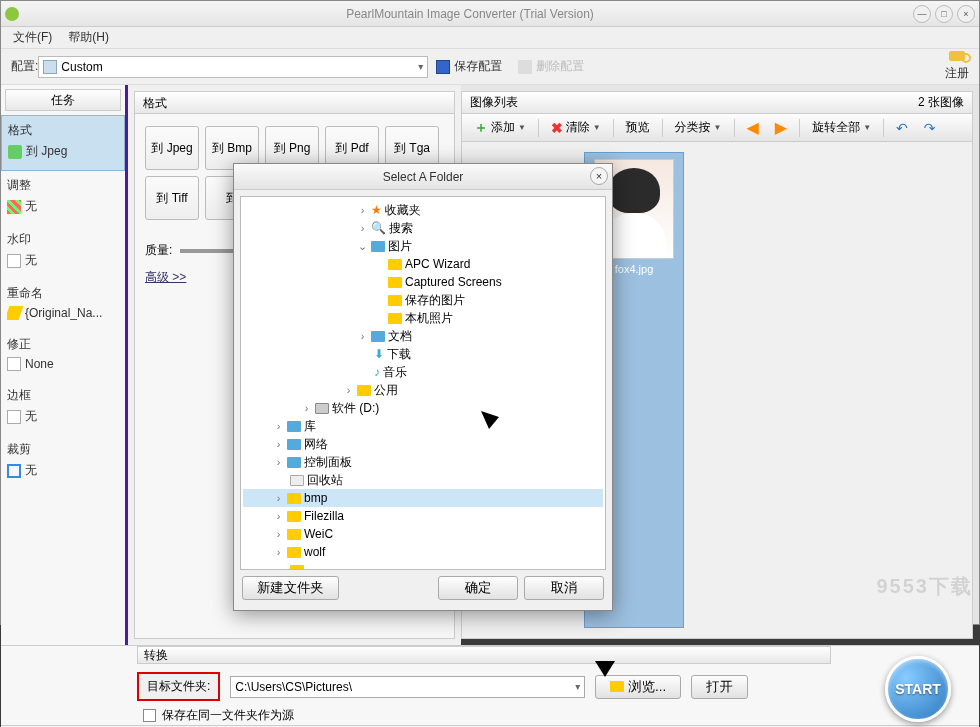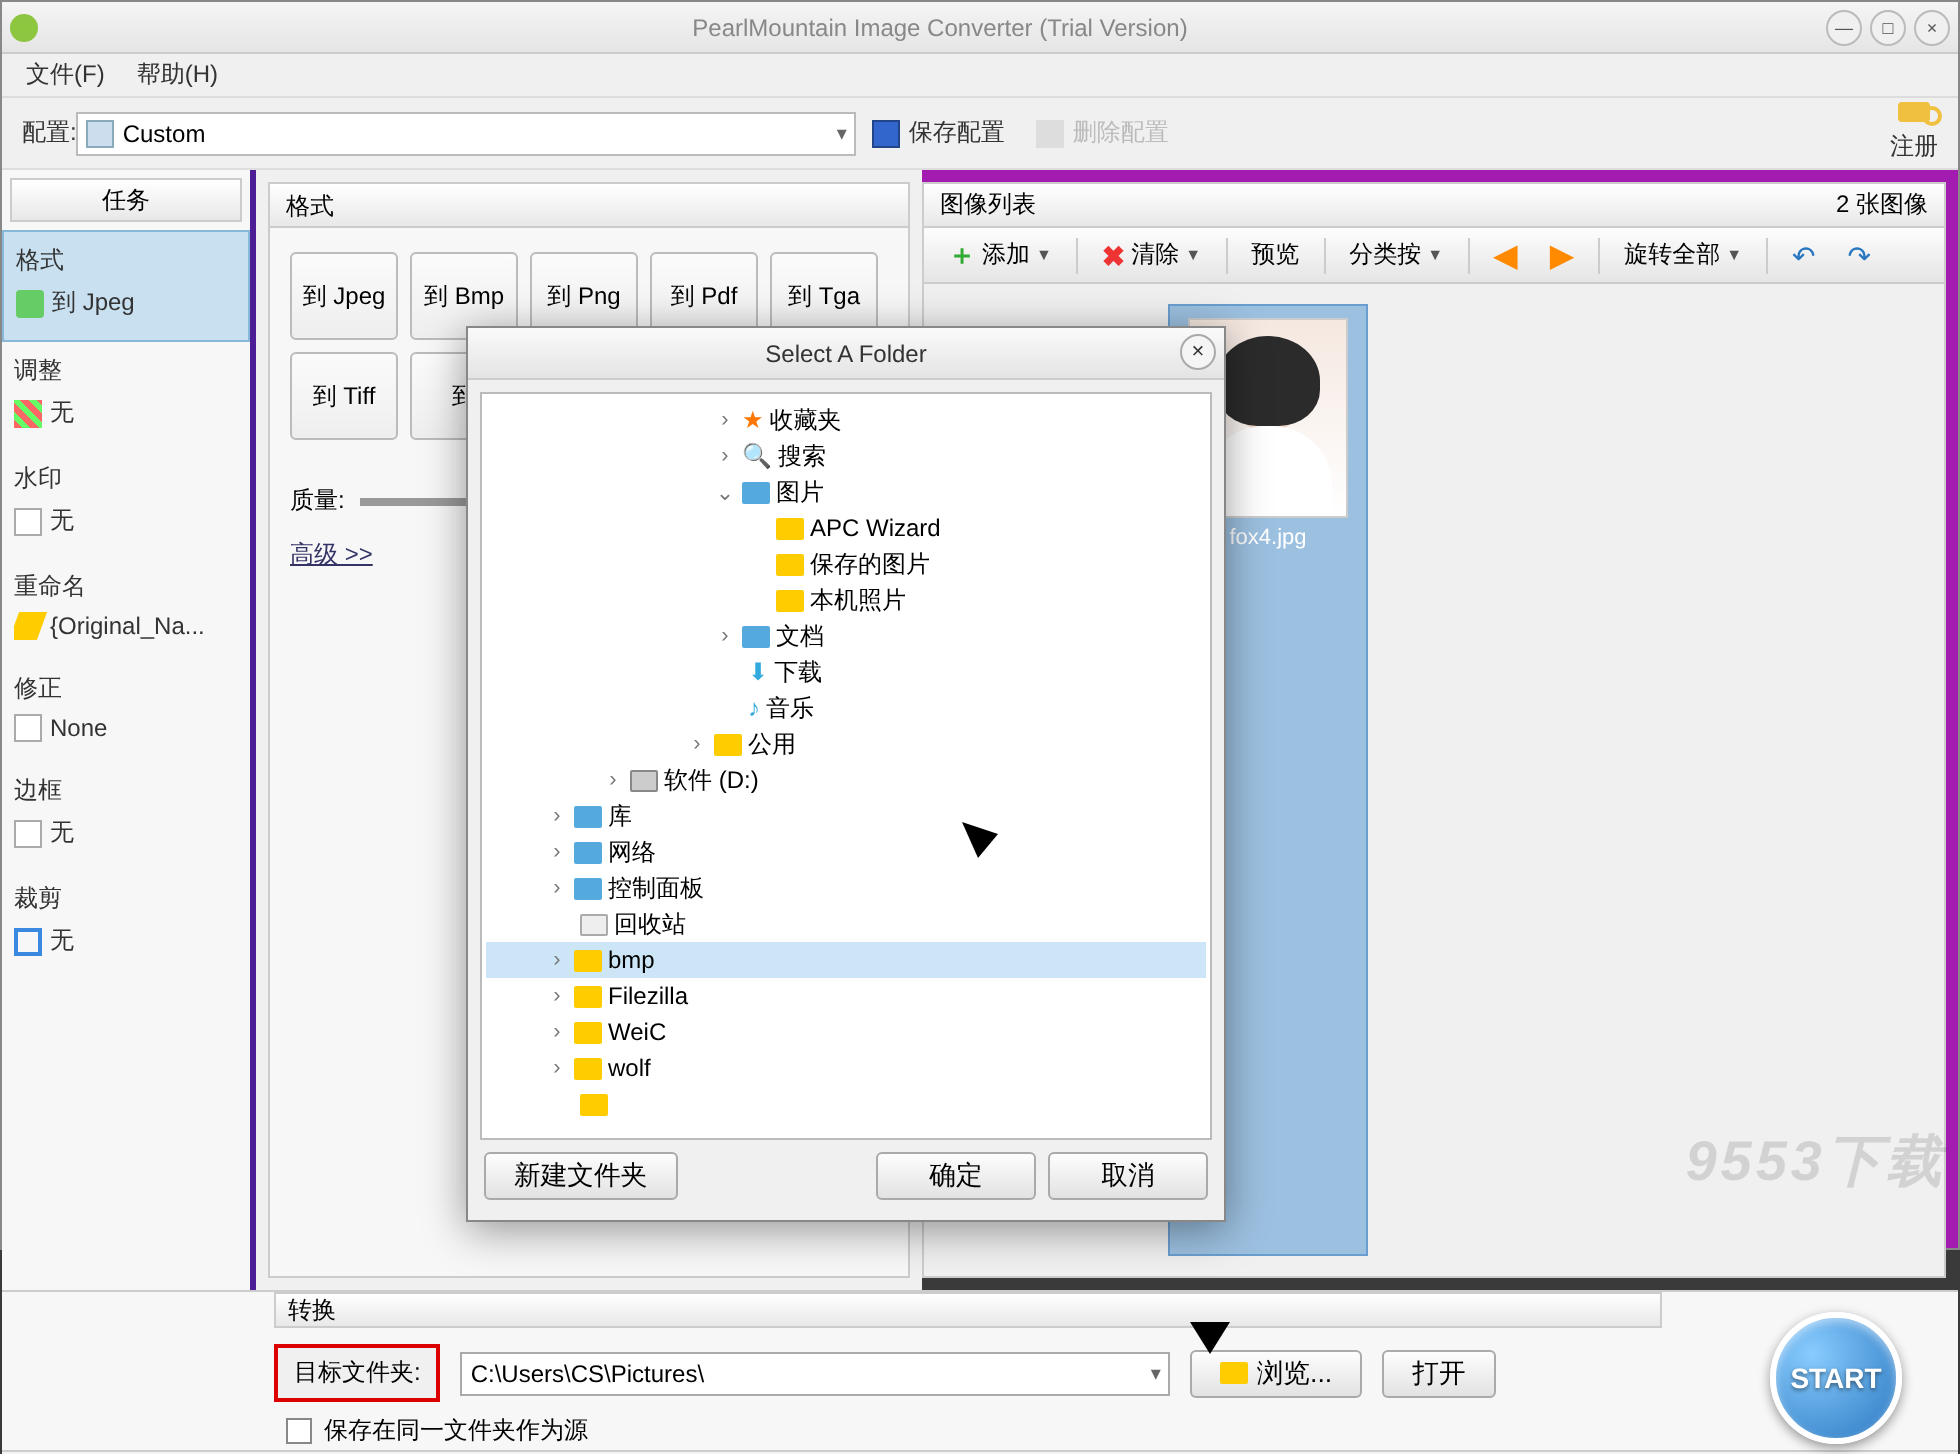--- a/index.html
+++ b/index.html
@@ -1,17 +1,17 @@
 <!DOCTYPE html>
 <html><head>
 <meta charset="utf-8">
 <style>
 * { box-sizing: border-box; margin: 0; padding: 0; font-family: "Microsoft YaHei", Arial, sans-serif; }
 body { width: 980px; height: 727px; background: #3a3a3a; font-size: 12px; overflow: hidden; position: relative; }
-.window { width: 980px; height: 625px; background: #a21caf; border: 1px solid #888; position: relative; }
+.window { width: 980px; height: 625px; background: #e5e5e5; border: 1px solid #888; position: relative; }
 
 
 .titlebar { height: 26px; background: linear-gradient(#f5f5f5,#e5e5e5); display: flex; align-items: center; padding: 0 4px; border-bottom: 1px solid #ccc; position: relative; }
 .titlebar .app-icon { width: 14px; height: 14px; border-radius: 50%; background: #8dc63f; margin-right: 8px; }
 .titlebar .title { flex: 1; text-align: center; color: #888; font-size: 12px; }
 .titlebar .win-btns { display: flex; gap: 4px; }
 .titlebar .win-btn { width: 18px; height: 18px; border-radius: 50%; background: #f0f0f0; border: 1px solid #bbb; display: flex; align-items: center; justify-content: center; font-size: 9px; color: #555; cursor: pointer; }
 
 
 .menubar { height: 22px; background: #f0f0f0; display: flex; align-items: center; padding: 0 4px; border-bottom: 1px solid #ddd; }
@@ -113,21 +113,21 @@
 .tree .sel { background: #cde6f7; }
 
 
 .redarrow { position: absolute; pointer-events: none; }
 
 
 .imgcountrow { height: 22px; background: linear-gradient(#fff,#e8e8e8); border-bottom: 1px solid #ccc; display: flex; align-items: center; padding: 0 8px; }
 .imgcountrow .r { margin-left: auto; }
 
 
-.watermark { position:absolute; right:6px; bottom:24px; font-size:28px; color:rgba(0,0,0,0.12); font-weight:bold; font-style:italic; letter-spacing:2px; }
+.watermark { position:absolute; right:6px; bottom:24px; font-size:20px; color:rgba(0,0,0,0.12); font-weight:bold; letter-spacing:2px; }
 </style>
 </head>
 <body>
 
 <div class="window">
 
   <div class="titlebar">
     <div class="app-icon"></div>
     <div class="title">PearlMountain Image Converter (Trial Version)</div>
     <div class="win-btns">
@@ -354,20 +354,24 @@
           <span class="exp">⌄</span>
           <span class="folder special"></span>
           <span>图片</span>
         </div>
       <div class="node" style="padding-left:142px">
           <span class="folder"></span>
           <span>APC Wizard</span>
         </div>
       <div class="node" style="padding-left:142px">
           <span class="folder"></span>
+          <span>Captured Screens</span>
+        </div>
+      <div class="node" style="padding-left:142px">
+          <span class="folder"></span>
           <span>保存的图片</span>
         </div>
       <div class="node" style="padding-left:142px">
           <span class="folder"></span>
           <span>本机照片</span>
         </div>
       <div class="node" style="padding-left:114px">
           <span class="exp">›</span>
           <span class="folder special"></span>
           <span>文档</span>

